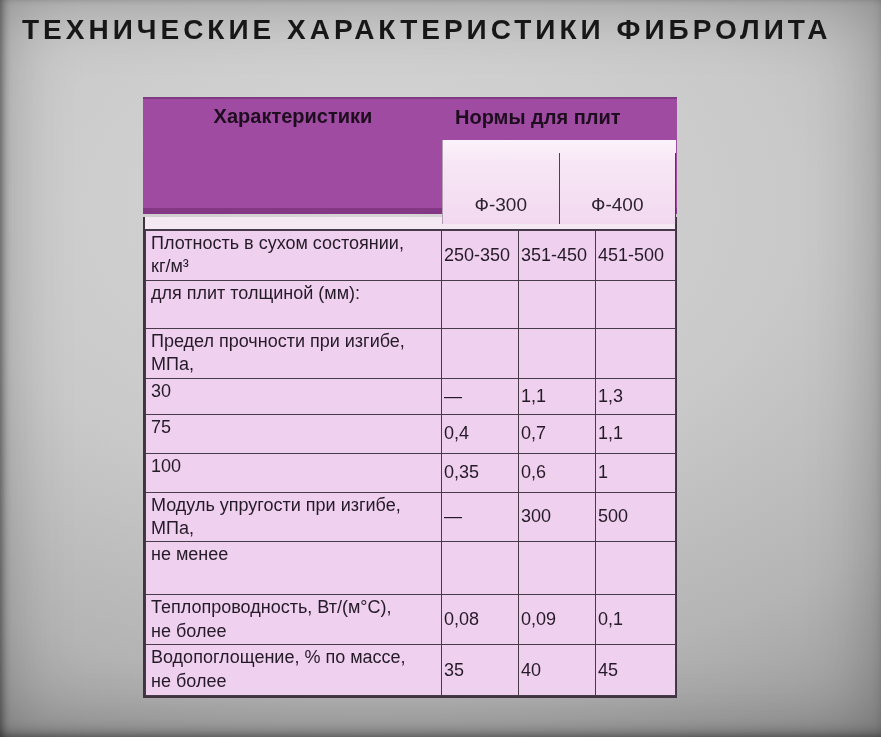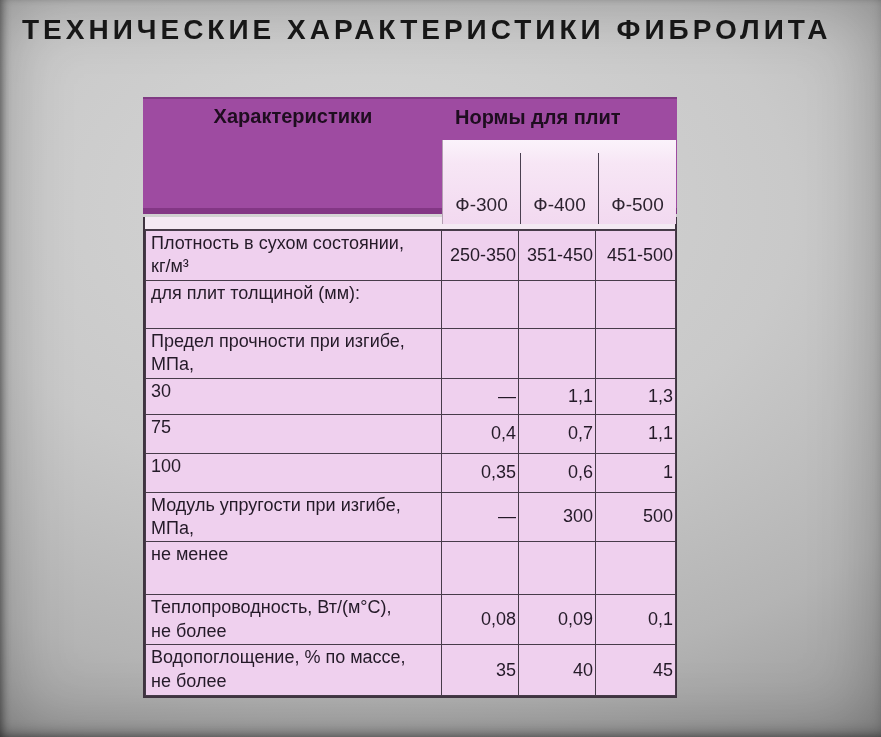--- a/index.html
+++ b/index.html
@@ -61,21 +61,21 @@
     font-size:18px;color:#241a28;
     background:var(--row-pink,#efd0ee);
     overflow:hidden;
   }
   td.label-cell{
     vertical-align:top;text-align:left;
     padding:1px 3px 1px 5px;
     line-height:1.3;
     white-space:pre-line;
   }
-  td.value-cell{vertical-align:middle;text-align:right;padding:0 2px;}
+  td.value-cell{vertical-align:middle;text-align:left;padding:0 2px;}
   tbody tr:nth-child(1){height:47px;}
   tbody tr:nth-child(2){height:48px;}
   tbody tr:nth-child(3){height:40px;}
   tbody tr:nth-child(4){height:36px;}
   tbody tr:nth-child(5){height:39px;}
   tbody tr:nth-child(6){height:39px;}
   tbody tr:nth-child(7){height:38px;}
   tbody tr:nth-child(8){height:53px;}
   tbody tr:nth-child(9){height:34px;}
   tbody tr:nth-child(10){height:51px;}
@@ -91,21 +91,20 @@
     <div class="purple-header">
       <div class="hdr-left">Характеристики</div>
       <div class="hdr-right">Нормы для плит марок</div>
     </div>
 
     <div class="subheader-box">
         <div class="grade-cell">Ф-300</div>
         <div class="vdiv"></div>
         <div class="grade-cell">Ф-400</div>
         <div class="vdiv"></div>
-        <div class="grade-cell">Ф-500</div>
       </div>
 
     <div class="data-wrap">
       <div class="strip"></div>
       <table class="specs">
         <colgroup>
           <col style="width:296px">
             <col style="width:77px">
             <col style="width:77px">
             <col style="width:80px">

